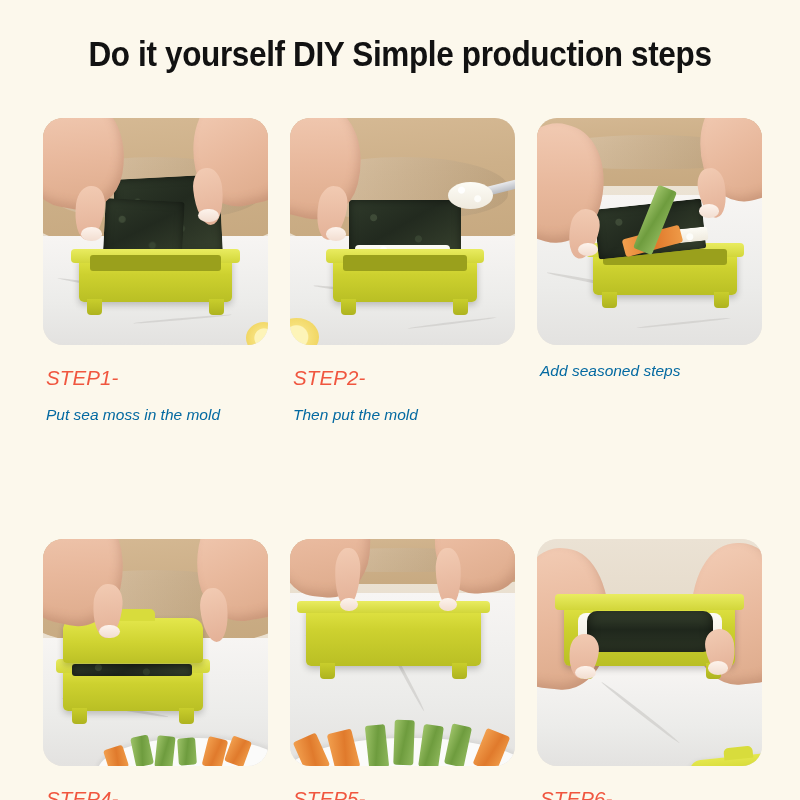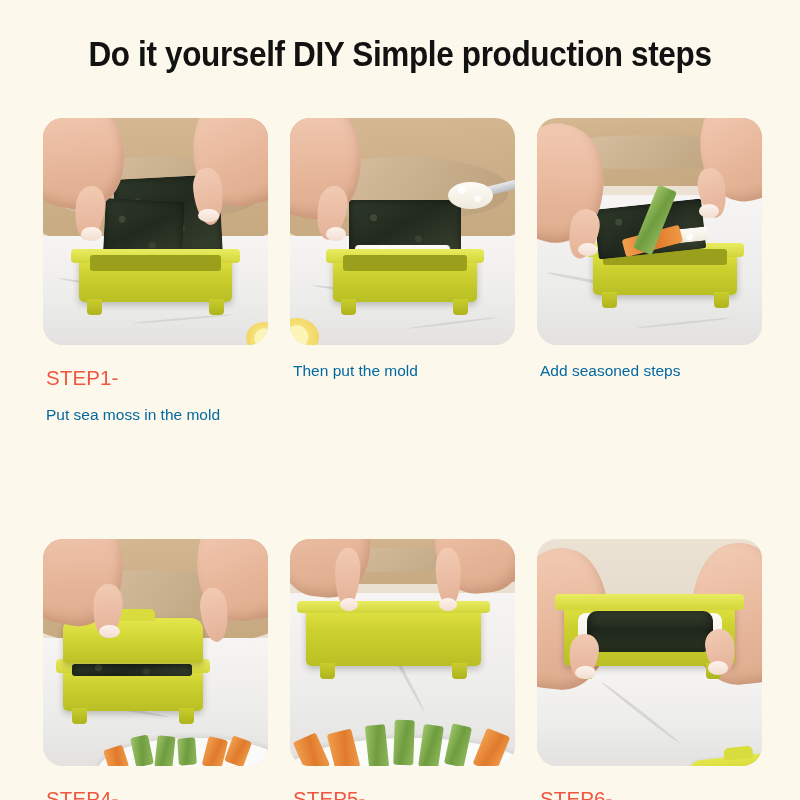--- a/index.html
+++ b/index.html
@@ -16,21 +16,21 @@
     text-align:center;
     font-size:35px;
     font-weight:bold;
     letter-spacing:-0.4px;
     color:#121212;
     transform:scaleX(0.9);
     white-space:nowrap;
   }
 
   .grid{position:absolute;left:43px;top:118px;width:717px;}
-  .row{display:flex;gap:22px;}
+  .row{display:flex;gap:22px;font-style:italic;}
   .row.second{margin-top:113px;}
   .cell{width:225px;}
 
   .photo{
     position:relative;width:225px;height:227px;
     border-radius:20px;overflow:hidden;
     background:#EDE7DC;
   }
   .scene{position:absolute;inset:0;}
 
@@ -169,20 +169,21 @@
             </div>
             <div class="hand" style="left:-12%;top:-6%;width:44%;height:50%;transform:rotate(14deg)"></div>
             <div class="finger" style="left:12%;top:30%;width:13%;height:24%;transform:rotate(10deg)"></div>
             <div class="nail" style="left:16%;top:48%;width:9%;height:6%"></div>
             <div class="spoon" style="right:-4%;top:30%;width:30%;transform:rotate(-14deg)"></div>
             <div class="rice" style="right:10%;top:28%;width:20%;height:12%;border-radius:50%"></div>
             <div class="lemon" style="left:-7%;bottom:-5%;width:20%;height:17%"></div>
           </div>
         </div>
         <div class="caption">
+          <div class="step">STEP2-</div>
           <div class="desc">Then put the mold</div>
         </div>
       </div>
 
       <div class="cell">
         <div class="photo">
           <div class="scene">
             <div class="wall"></div>
             <div class="apron" style="height:34%;border-radius:0 0 30% 30%/0 0 18% 18%"></div>
             <div class="table" style="height:66%;top:34%;bottom:auto"></div>

